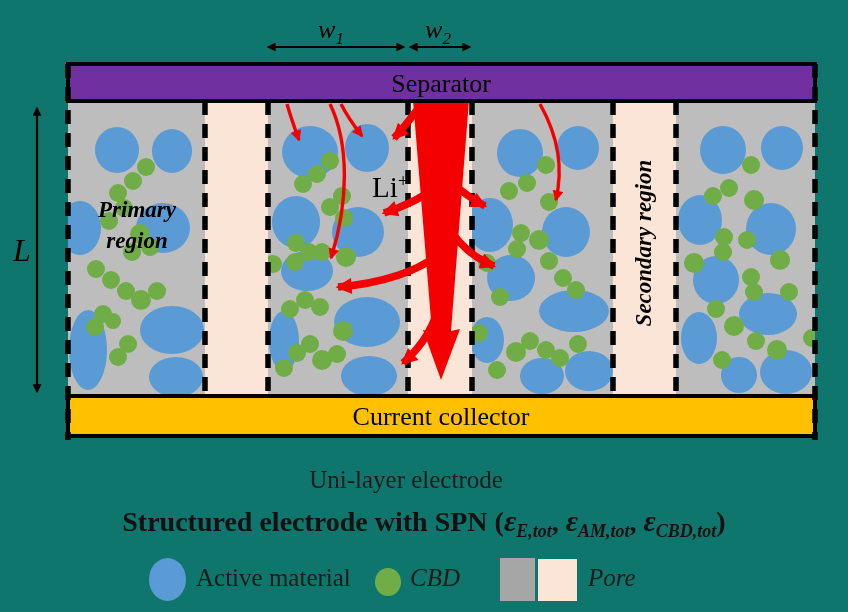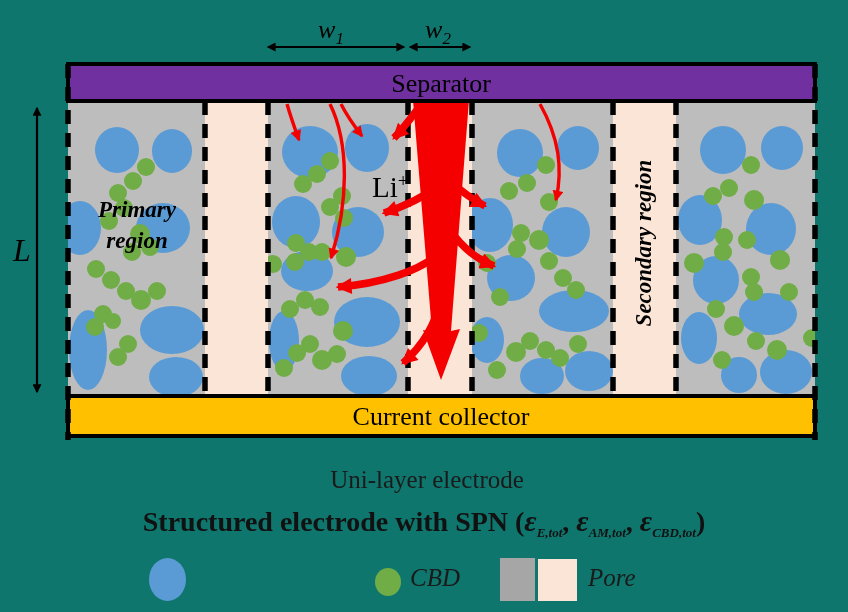--- a/index.html
+++ b/index.html
@@ -3,25 +3,25 @@
 <meta charset="utf-8">
 <style>
   html,body{margin:0;padding:0;background:#ffffff;}
   #page{position:relative;width:848px;height:612px;background:#0f766e;overflow:hidden;
         font-family:"Liberation Serif","DejaVu Serif",serif;}
   #diagram-svg{position:absolute;left:0;top:0;}
   svg text{font-family:"Liberation Serif","DejaVu Serif",serif;fill:#000;}
   .ital{font-style:italic;}
   .bi{font-style:italic;font-weight:bold;}
   .uni{position:absolute;top:466px;left:0;width:812px;text-align:center;
-       font-size:25px;color:#1a1a1a;padding-left:21px;}
+       font-size:25px;color:#1a1a1a;}
   .struct{position:absolute;top:504px;left:0;width:848px;text-align:center;
           font-weight:bold;font-size:28px;color:#111;}
   .struct .eps{font-style:italic;font-size:30px;}
-  .struct sub{font-style:italic;font-size:13px;vertical-align:-6px;letter-spacing:0;}
+  .struct sub{font-style:italic;font-size:18px;vertical-align:-6px;letter-spacing:0;}
   .sw{position:absolute;}
   .sw-blue{left:149px;top:558px;width:37px;height:43px;border-radius:50%;}
   .sw-green{left:375px;top:568px;width:26px;height:28px;border-radius:50%;}
   .sw-gray{left:500px;top:558px;width:35px;height:43px;}
   .sw-pink{left:538px;top:559px;width:39px;height:42px;}
   .ll{position:absolute;top:564px;font-size:25px;color:#1a1a1a;white-space:nowrap;}
   .ll-active{left:196px;}
   .ll-cbd{left:410px;font-style:italic;}
   .ll-pore{left:588px;font-style:italic;}
 </style>
@@ -217,19 +217,20 @@
     <text transform="translate(651,243) rotate(-90)" class="bi" font-size="23" text-anchor="middle">Secondary region</text>
 
     <text x="372" y="197" font-size="29" fill="#F40000"><tspan>Li</tspan><tspan dy="-10" font-size="19">+</tspan></text>
   </svg>
 
   <div class="uni">Uni-layer electrode</div>
 
   <div class="struct"><span>Structured electrode with SPN (</span><span class="eps">ε</span><sub>E,tot</sub><span>, </span><span class="eps">ε</span><sub>AM,tot</sub><span>, </span><span class="eps">ε</span><sub>CBD,tot</sub><span>)</span></div>
 
   <div class="sw sw-blue" style="background: rgb(91, 155, 213);"></div>
+  <div class="ll ll-active">Active material</div>
   <div class="sw sw-green" style="background: rgb(112, 173, 71);"></div>
   <div class="ll ll-cbd">CBD</div>
   <div class="sw sw-gray" style="background: rgb(166, 166, 166);"></div>
   <div class="sw sw-pink" style="background: rgb(251, 229, 214);"></div>
   <div class="ll ll-pore">Pore</div>
 
 </div>
 
 </body></html>

